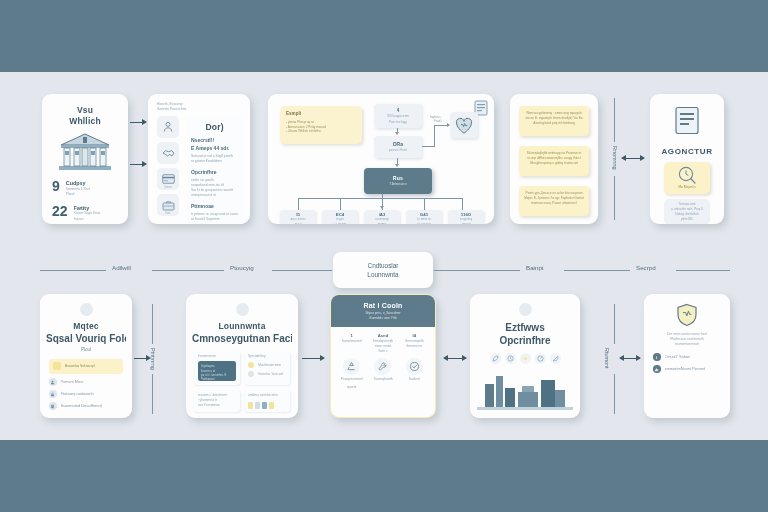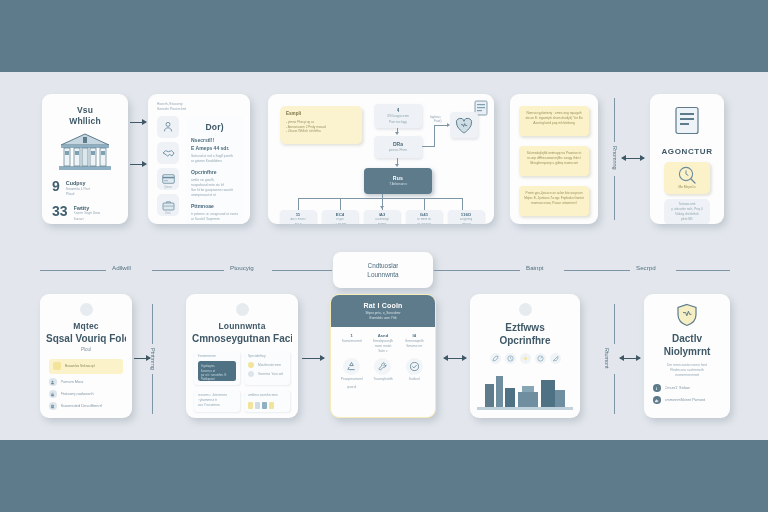--- a/index.html
+++ b/index.html
@@ -261,21 +261,21 @@
 
     <div class="stat-row">
       <div class="stat-num">9</div>
       <div class="stat-txt">
         <span class="t stat-lbl">Cudpsy</span>
         <span class="t mini">Smamtita 1 Pont</span>
         <span class="t mini">Ploud</span>
       </div>
     </div>
     <div class="stat-row">
-      <div class="stat-num">33</div>
+      <div class="stat-num">22</div>
       <div class="stat-txt">
         <span class="t stat-lbl">Fwtity</span>
         <span class="t mini">Knomr Sogit Umw</span>
         <span class="t mini">Sucuzi</span>
       </div>
     </div>
   </div>
 
   <div class="arrow-h" style="left:130px; top:50px; width:16px;"></div>
   <div class="arrow-h" style="left:130px; top:92px; width:16px;"></div>
@@ -695,24 +695,20 @@
   <div class="vsep" style="left:614px; top:232px; height:40px;"></div>
   <div class="vsep" style="left:614px; top:302px; height:40px;"></div>
   <span class="vsep-label" style="left:610px; top:276px;">Rtumont</span>
   <div class="arrow-bi" style="left:620px; top:286px; width:20px;"></div>
 
   <div class="card" id="card-b5">
     <svg class="b5-shield" width="22" height="24" viewBox="0 0 22 24">
       <path d="M11 1.5 20 4.4v7.4c0 5.6-4 9-9 10.7-5-1.7-9-5.1-9-10.7V4.4z" fill="#f7efc4" stroke="#5d7b8b" stroke-width="1.2"></path>
       <path d="M7.4 9.6h2.2l1.2 3.2 1.6-4.6 1.2 3.1h1.4" fill="none" stroke="#5d7b8b" stroke-width="1" stroke-linecap="round"></path>
     </svg>
-    <div class="b-title">
-      <span class="t ttl-l">Dactlv</span>
-      <span class="t ttl-l">Niolymrnt</span>
-    </div>
     <div class="b5-body">
       <span class="t mini-c">Dm mmn ounto nonnn hset</span>
       <span class="t mini-c">Fhrdm ana scohmmcth</span>
       <span class="t mini-c">rnomrmtonmnstt</span>
     </div>
     <div class="list-row" style="margin-top:6px;">
       <div class="lr-circ" style="background:#5d7b8b;">
         <svg width="5" height="5" viewBox="0 0 6 6">
             <circle cx="3" cy="1.6" r=".5" fill="#fff"></circle>
             <rect x="2.6" y="2.6" width=".8" height="2.2" fill="#fff"></rect>

